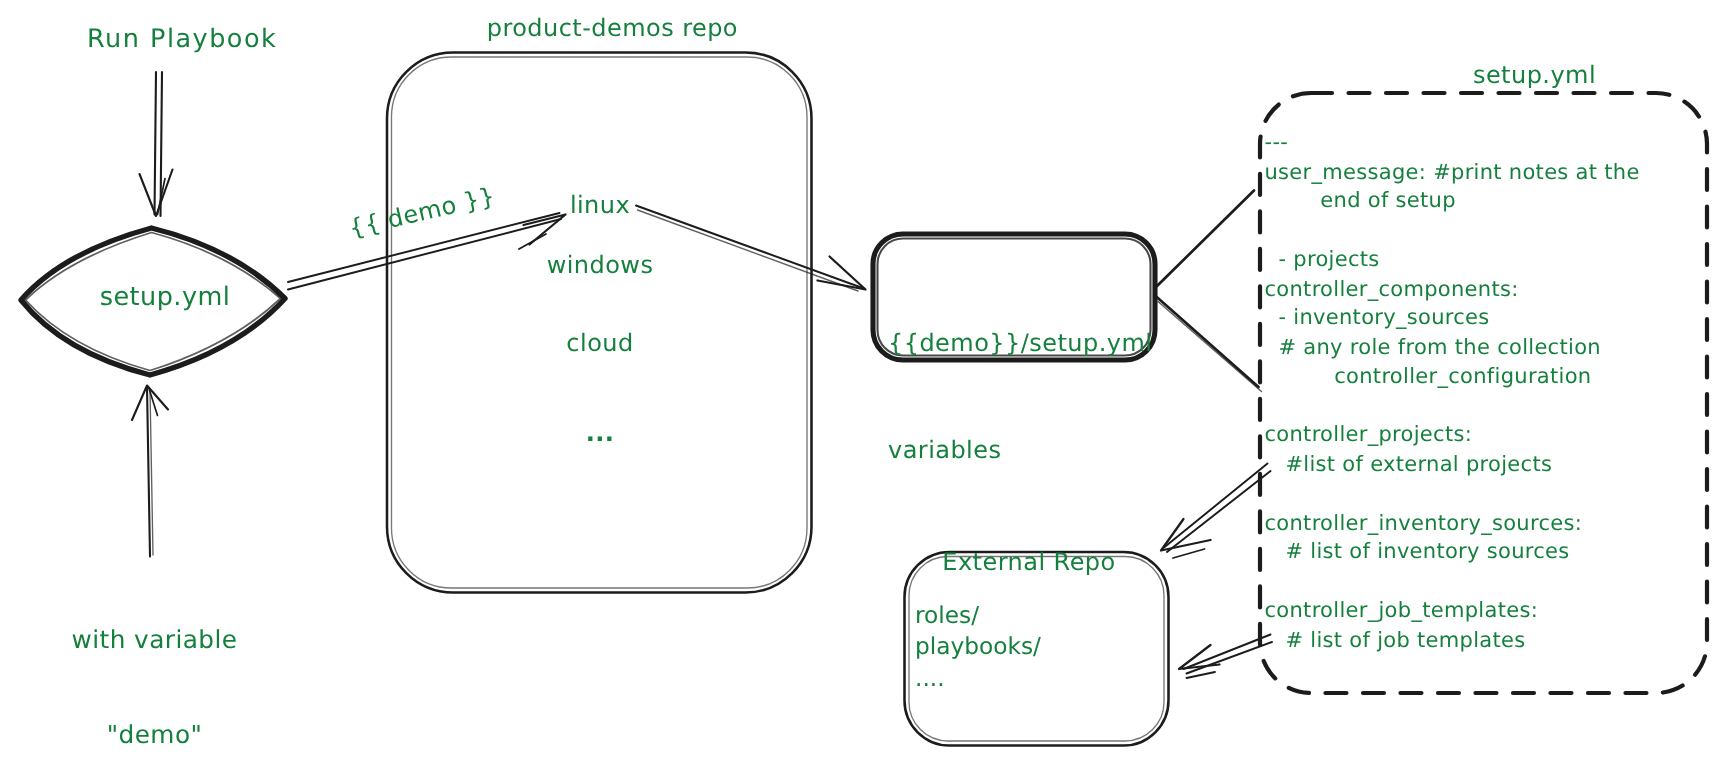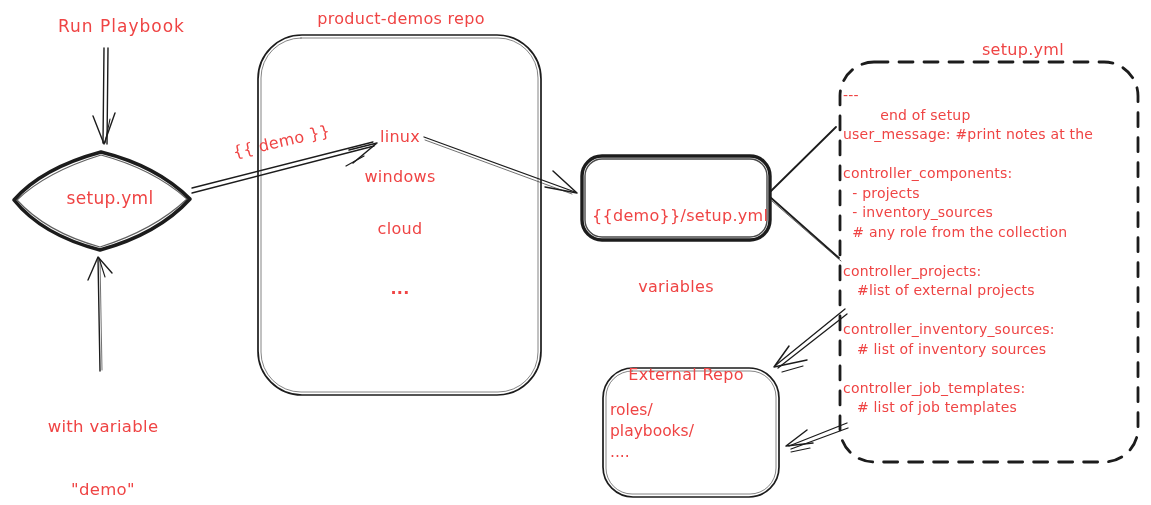--- a/index.html
+++ b/index.html
@@ -1,34 +1,34 @@
 <!DOCTYPE html>
 <html><head>
 <meta charset="utf-8">
 <style>
   html, body { margin:0; padding:0; background:#ffffff; }
   .canvas {
     position:relative; width:1151px; height:505px; background:#ffffff;
-    font-family:"DejaVu Sans", sans-serif; color:#ef4444; overflow:hidden;
+    font-family:"DejaVu Sans", sans-serif; color:#15803d; overflow:hidden;
   }
   .canvas svg.strokes { position:absolute; left:0; top:0; }
   .label { position:absolute; white-space:pre; letter-spacing:.3px; }
 
   #run-playbook   { left:58px;  top:16px;  font-size:17px; letter-spacing:1px; }
   #diamond-label  { left:45px;  top:188px; width:130px; text-align:center; font-size:17px; }
   #with-variable  { left:28px;  top:374px; width:150px; text-align:center; font-size:16.5px; line-height:21px; }
 
-  #repo-title     { left:310px; top:9px;  width:182px; text-align:center; font-size:16px; }
+  #repo-title     { left:310px; top:9px;  width:182px; text-align:right; font-size:16px; }
   .repo-item      { position:absolute; left:340px; width:120px; text-align:center; font-size:16px; line-height:20px; letter-spacing:.3px; }
   #repo-item-0 { top:127px; } #repo-item-1 { top:167px; } #repo-item-2 { top:219px; }
   #repo-item-3 { top:247px; } #repo-item-4 { top:279px; font-weight:bold; }
 
   #demo-label     { left:233px; top:143px; font-size:16px; transform:rotate(-13deg); transform-origin:0 50%; }
 
-  #variables-label{ left:592px; top:157px; width:168px; text-align:center; font-size:16px; line-height:23.5px; }
+  #variables-label{ left:592px; top:170px; width:168px; text-align:left; font-size:16px; line-height:23.5px; }
 
   #setup-title    { left:950px; top:40px; width:146px; text-align:center; font-size:16px; }
   #yaml           { position:absolute; left:843px; top:86px; font-size:14px; line-height:19.5px; letter-spacing:.2px; }
   .code-line      { white-space:pre; min-height:19.5px; }
 
   #ext-label      { left:606px; top:325px; width:160px; text-align:center; font-size:16px; line-height:20px; }
   #ext-lines      { position:absolute; left:610px; top:400px; font-size:15.5px; line-height:21px; }
   .ext-line       { white-space:pre; }
 </style>
 </head>
@@ -132,27 +132,28 @@
 
   <div class="label" id="variables-label">
     <div>{{demo}}/setup.yml</div>
     <div>variables</div>
   </div>
 
   <div class="label" id="setup-title">setup.yml</div>
 
   <div id="yaml">
     <div class="code-line">---</div>
+    <div class="code-line">user_message: #print notes at the</div>
     <div class="code-line">        end of setup</div>
-    <div class="code-line">user_message: #print notes at the</div>
     <div class="code-line"> </div>
+    <div class="code-line">  - projects</div>
     <div class="code-line">controller_components:</div>
-    <div class="code-line">  - projects</div>
     <div class="code-line">  - inventory_sources</div>
     <div class="code-line">  # any role from the collection</div>
+    <div class="code-line">          controller_configuration</div>
     <div class="code-line"> </div>
     <div class="code-line">controller_projects:</div>
     <div class="code-line">   #list of external projects</div>
     <div class="code-line"> </div>
     <div class="code-line">controller_inventory_sources:</div>
     <div class="code-line">   # list of inventory sources</div>
     <div class="code-line"> </div>
     <div class="code-line">controller_job_templates:</div>
     <div class="code-line">   # list of job templates</div>
   </div>

